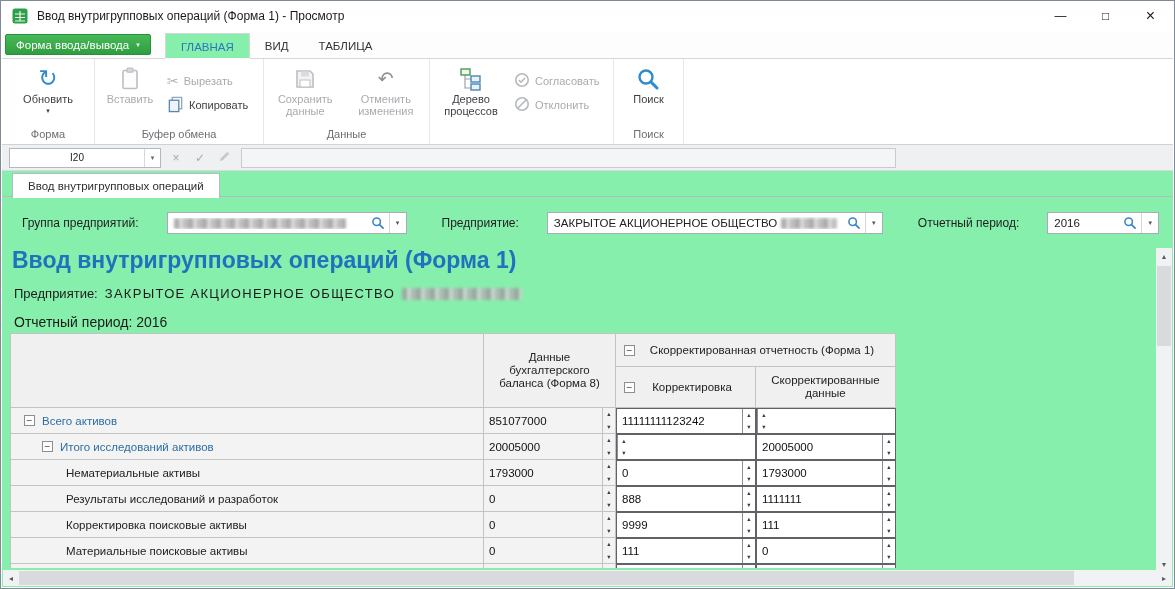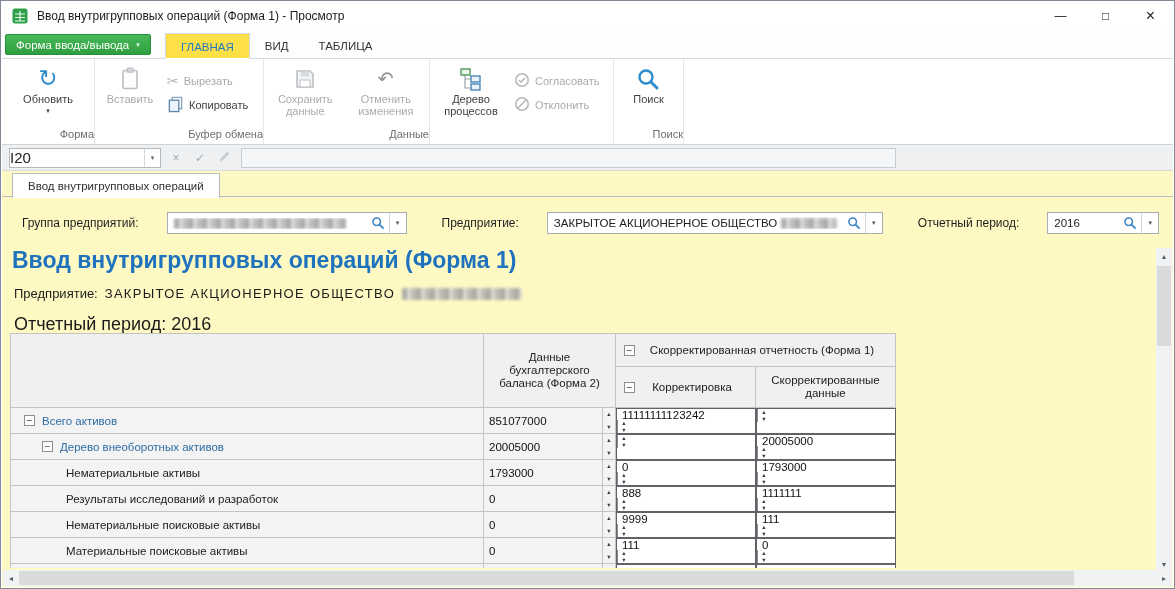--- a/index.html
+++ b/index.html
@@ -18,76 +18,76 @@
   .winbtn.close { font-size:16px; }
 
   
   .tabrow { position:absolute; top:30px; left:1px; right:1px; height:27px; background:#fdfdfd; }
   .appbtn { position:absolute; left:3px; top:3px; height:21px; padding:0 10px; border-radius:2px;
             background:linear-gradient(#47b957,#2f9e40); border:1px solid #28903a; color:#fff;
             font-size:11.5px; display:flex; align-items:center; gap:7px; }
   .appbtn .caret { font-size:7px; color:#eaf6ec; }
   .tabs { position:absolute; left:163px; bottom:-1px; display:flex; }
   .tab { padding:0 15px; height:26px; line-height:26px; font-size:11.5px; color:#333; background:transparent; }
-  .tab.active { color:#2679bd; background:#fde047; border:1px solid #d5d8db; border-bottom:1px solid #fff; z-index:3; }
+  .tab.active { color:#2679bd; background:#86efac; border:1px solid #d5d8db; border-bottom:1px solid #fff; z-index:3; }
 
   
   .ribbon { position:absolute; top:57px; left:1px; right:1px; height:87px; background:#fff;
             border-top:1px solid #d5d8db; border-bottom:1px solid #d0d3d6; display:flex; }
   .rgroup { display:flex; flex-direction:column; border-right:1px solid #e5e7e9; }
   .rbody { flex:1; display:flex; align-items:flex-start; padding:3px 4px 0 4px; }
-  .glabel { height:17px; text-align:right; font-size:11px; color:#6b6f73; line-height:14px; }
+  .glabel { height:17px; text-align:center; font-size:11px; color:#6b6f73; line-height:14px; }
   .bigbtn { display:flex; flex-direction:column; align-items:center; padding-top:3px; gap:1px; }
   .bigbtn .bicon { height:27px; display:flex; align-items:center; justify-content:center; }
   .bigbtn .blabel { font-size:11px; line-height:12px; text-align:center; color:#3c3f43; max-width:76px; }
   .bigbtn .caret { font-size:7px; color:#444; margin-top:1px; }
   .smallcol { display:flex; flex-direction:column; margin-top:8px; gap:2px; }
   .smallbtn { display:flex; align-items:center; gap:5px; height:22px; padding:0 6px; font-size:11px; color:#3c3f43; }
   .disabled, .disabled .blabel, .disabled.smallbtn { color:#a8abae !important; }
   .glyphicon { font-style:normal; }
   .refresh-g { font-size:23px; color:#2e8ccc; line-height:1; }
   .undo-g { font-size:19px; color:#8d9296; line-height:1; }
   .scissors-g { font-size:14px; color:#b0b3b6; }
   .caret::before { content:"▾"; }
 
   
   .formulabar { position:absolute; top:144px; left:1px; right:1px; height:26px; background:#eef0f2;
                 border-bottom:1px solid #d7d9db; display:flex; align-items:center; }
   .cellref { margin-left:7px; width:152px; height:20px; background:#fff; border:1px solid #b3b8bd;
              display:flex; align-items:center; }
-  .cellref .txt { flex:1; text-align:left; font-size:15px; color:#222; }
+  .cellref .txt { flex:1; text-align:center; font-size:10px; color:#222; }
   .cellref .ddbox { width:16px; align-self:stretch; border-left:1px solid #d6d9db; display:flex;
                     align-items:center; justify-content:center; font-size:7px; color:#666; }
   .fbicon { width:18px; margin-left:6px; text-align:center; font-size:12px; color:#a4a9ad; }
   .fbinput { margin-left:8px; width:655px; height:20px; background:#f4f5f6; border:1px solid #c8ccd0;
              font-size:11.5px; padding:0 5px; line-height:18px; color:#333; }
 
   
-  .docarea { position:absolute; top:170px; left:1px; right:1px; bottom:1px; background:#fef9c3; }
+  .docarea { position:absolute; top:170px; left:1px; right:1px; bottom:1px; background:#86efac; }
   .tabline { position:absolute; top:0; left:0; right:0; height:26px; border-bottom:1px solid #b6bbc1; }
   .doctab { position:absolute; left:10px; top:2px; height:25px; background:#fff; z-index:2;
             border:1px solid #b6bbc1; border-bottom:none; display:flex; align-items:center;
             padding:0 15px; font-size:11.5px; color:#2f2f2f; }
 
   .filters { position:absolute; top:41px; left:20px; height:22px; display:flex; align-items:center;gap:19px; }
   .flabel { font-size:12px; color:#1e1e1e; margin-right:9px; white-space:nowrap; }
   .combo { height:22px; border:1px solid #a7adb4; background:#fff; display:flex; align-items:center; margin-right:16px; }
   .cmb-val { flex:1; padding:0 6px; font-size:11.5px; color:#222; white-space:nowrap; overflow:hidden; display:flex; align-items:center; gap:4px; }
   .cmb-search { width:22px; flex:none; display:flex; align-items:center; justify-content:center; }
   .cmb-dd { width:17px; flex:none; align-self:stretch; border-left:1px solid #d4d7da; display:flex;
             align-items:center; justify-content:center; font-size:7px; color:#555; }
 
   .redacted { display:inline-block; height:11px; border-radius:2px; filter:blur(1.5px); opacity:.85;
               background:repeating-linear-gradient(90deg,#9e9e9e 0 5px,#d2d2d2 5px 9px,#b3b3b3 9px 14px); }
 
   .pagetitle { position:absolute; top:76px; left:10px; font-size:23px; font-weight:bold; color:#1f72bd; }
   .companyline { position:absolute; top:115px; left:12px; font-size:13px; color:#1b1b1b;
                  display:flex; align-items:center; gap:7px; }
   .caps { letter-spacing:1.3px; }
-  .periodline { position:absolute; top:143px; left:12px; font-size:18px; color:#1b1b1b; }
+  .periodline { position:absolute; top:143px; left:12px; font-size:14px; color:#1b1b1b; }
 
   
   .tablewrap { position:absolute; top:162px; left:8px; width:886px; height:235px; overflow:hidden; }
   .grid { display:grid; grid-template-columns:473px 132px 140px 140px;
           grid-template-rows:33px 41px repeat(7,26px);
           border-top:1px solid #c3c3c3; border-left:1px solid #c3c3c3; width:886px; }
   .cell { border-right:1px solid #c3c3c3; border-bottom:1px solid #c3c3c3; overflow:hidden; }
   .hc { background:#f0f0f0; display:flex; align-items:center; justify-content:center;
         text-align:center; font-size:11.5px; color:#222; padding:2px 6px; line-height:13px; }
   .corner { grid-column:1; grid-row:1/3; }
@@ -97,21 +97,21 @@
   .subadj { grid-column:3; grid-row:2; justify-content:flex-start; padding-left:8px; }
   .subadj .htxt { flex:1; text-align:center; }
   .subadjd { grid-column:4; grid-row:2; }
   .cbox { width:11px; height:11px; flex:none; border:1px solid #8b8f94; background:#fdfdfd; color:#444;
           font-size:10px; line-height:9px; display:inline-flex; align-items:center; justify-content:center; }
   .cbox::before { content:"−"; }
   .rlabel { background:#f3f3f3; display:flex; align-items:center; gap:7px; font-size:11.5px; color:#222; }
   .lvl1 { padding-left:13px; } .lvl2 { padding-left:31px; } .lvl3 { padding-left:55px; }
   .blue { color:#2e6da4; }
   .bal { background:#f3f3f3; display:flex; align-items:stretch; }
-  .edit { background:#fff; border:1px solid #5f6368; display:flex; align-items:stretch;flex-direction:column; }
+  .edit { background:#fff; border:1px solid #5f6368; display:flex; align-items:stretch; }
   .val { flex:1; display:flex; align-items:center; padding-left:5px; font-size:11.5px; color:#101010;
          white-space:nowrap; overflow:hidden;text-align:center; }
   .spin { width:13px; flex:none; display:flex; flex-direction:column; border-left:1px solid #c3c3c3; }
   .edit .spin { border-left:1px solid #8b8f94; }
   .spin i { flex:1; font-style:normal; font-size:6.5px; line-height:1; color:#3c3c3c;
             display:flex; align-items:center; justify-content:center; }
   .spin .up::before { content:"▴"; }
   .spin .dn::before { content:"▾"; }
 
   
@@ -340,21 +340,21 @@
     <div class="companyline">
       <span>Предприятие:</span>
       <span class="caps">ЗАКРЫТОЕ АКЦИОНЕРНОЕ ОБЩЕСТВО</span>
       <span class="redacted" style="width:120px; height:12px"></span>
     </div>
     <div class="periodline">Отчетный период: 2016</div>
 
     <div class="tablewrap">
       <div class="grid">
         <div class="cell hc corner"></div>
-        <div class="cell hc balhead">Данные бухгалтерского баланса (Форма 2)</div>
+        <div class="cell hc balhead">Данные бухгалтерского баланса (Форма 8)</div>
         <div class="cell hc grouphead">
           <span class="cbox"></span>
           <span class="htxt">Скорректированная отчетность (Форма 1)</span>
         </div>
         <div class="cell hc subadj">
           <span class="cbox"></span>
           <span class="htxt">Корректировка</span>
         </div>
         <div class="cell rlabel lvl1">
           <span class="cbox"></span>
@@ -378,21 +378,21 @@
         </div>
         <div class="cell edit">
           <span class="spin">
               <i class="up"></i>
               <i class="dn"></i>
             </span>
         </div>
 
         <div class="cell rlabel lvl2">
           <span class="cbox"></span>
-          <span class="blue">Дерево внеоборотных активов</span>
+          <span class="blue">Итого исследований активов</span>
         </div>
         <div class="cell bal">
           <span class="val">20005000</span>
           <span class="spin">
               <i class="up"></i>
               <i class="dn"></i>
             </span>
         </div>
         <div class="cell edit">
           <span class="spin">
@@ -452,21 +452,21 @@
         </div>
         <div class="cell edit">
           <span class="val">1111111</span>
           <span class="spin">
               <i class="up"></i>
               <i class="dn"></i>
             </span>
         </div>
 
         <div class="cell rlabel lvl3">
-          <span>Нематериальные поисковые активы</span>
+          <span>Корректировка поисковые активы</span>
         </div>
         <div class="cell bal">
           <span class="val">0</span>
           <span class="spin">
               <i class="up"></i>
               <i class="dn"></i>
             </span>
         </div>
         <div class="cell edit">
           <span class="val">9999</span>

